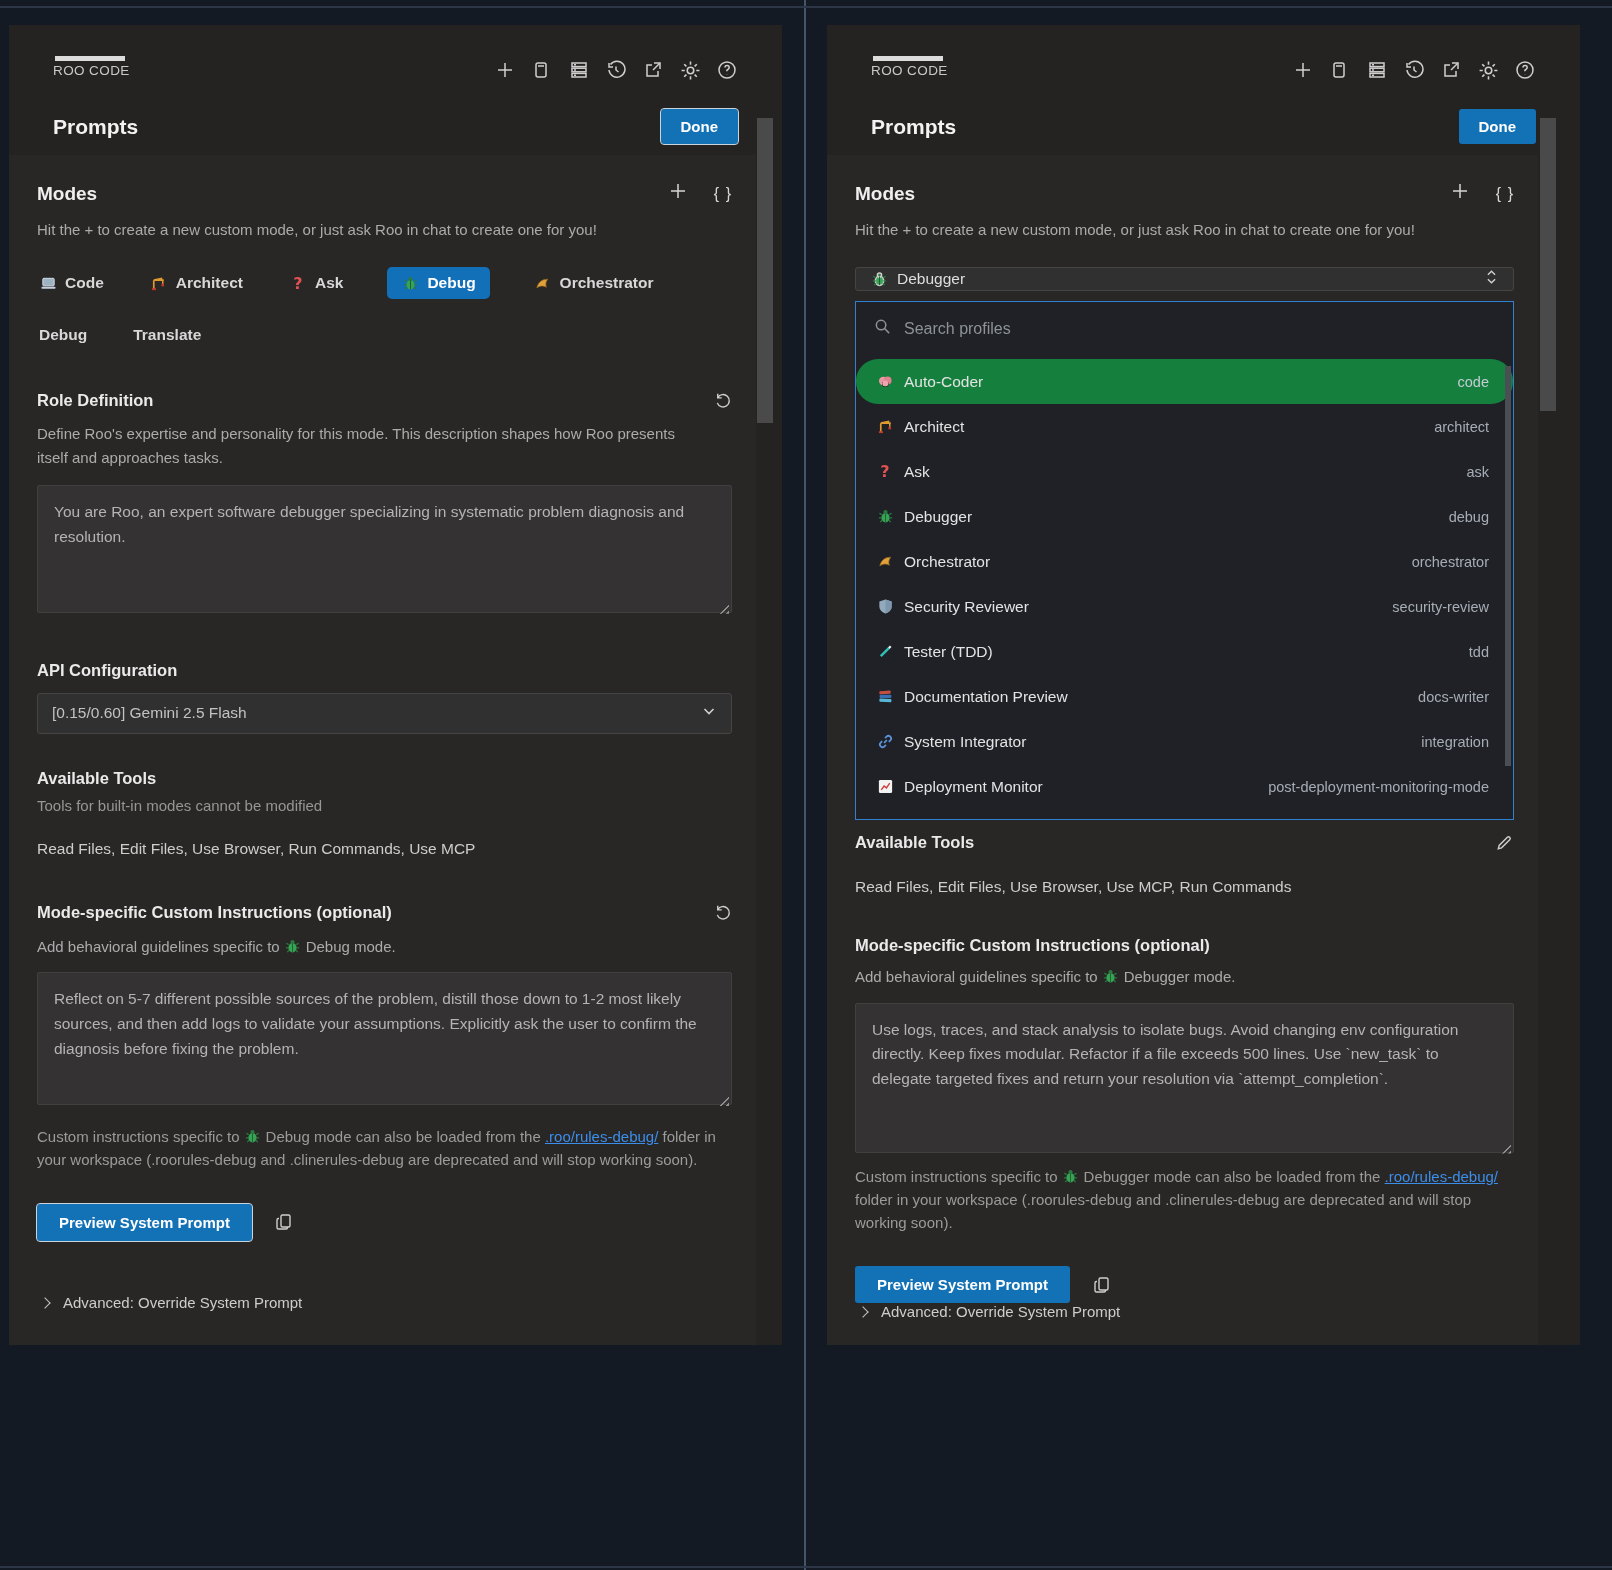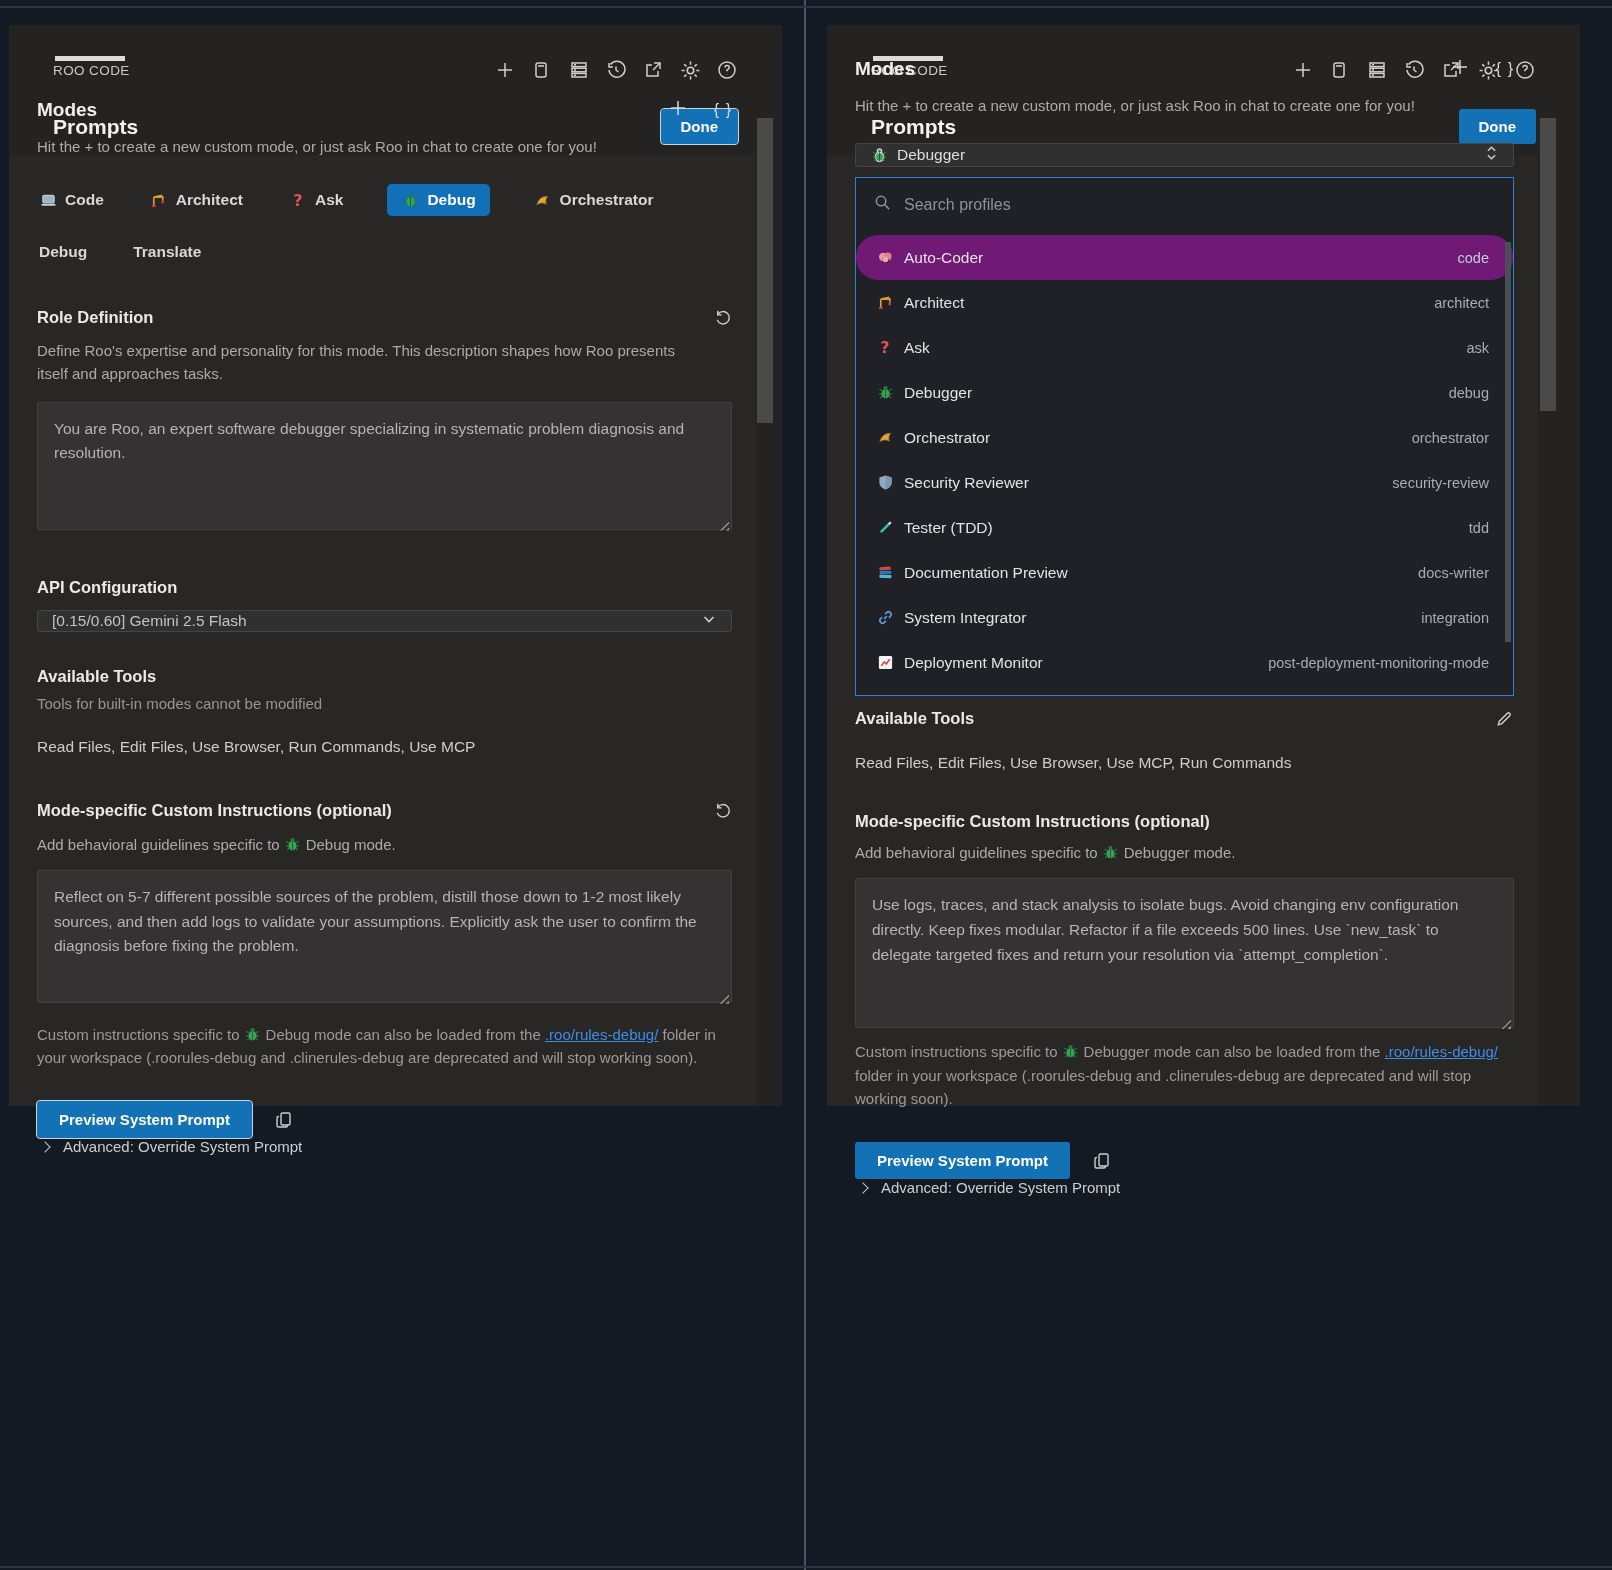--- a/index.html
+++ b/index.html
@@ -2,38 +2,38 @@
 <html><head>
 <meta charset="utf-8">
 <style>
   * { margin:0; padding:0; box-sizing:border-box; }
   html,body { width:1612px; height:1570px; overflow:hidden; }
   body { background:#141a24; font-family:"Liberation Sans","DejaVu Sans",sans-serif; color:#cfcfcf; position:relative; }
   .edge-line-top { position:absolute; top:6px; left:0; width:100%; height:2px; background:#2c3646; }
   .edge-line-bottom { position:absolute; bottom:2px; left:0; width:100%; height:2px; background:#2c3646; }
   .v-divider { position:absolute; top:0; bottom:0; left:804px; width:2px; background:#46546a; }
 
-  .panel { position:absolute; top:25px; height:1081px; background:#252222; }
+  .panel { position:absolute; top:25px; height:1320px; background:#252222; }
   .panel.left  { left:9px;  width:773px; }
   .panel.right { left:827px; width:753px; }
 
   .tab-dash { position:absolute; top:31px; left:46px; width:70px; height:5px; background:#dcdcdc; }
 
   .ext-header { display:flex; align-items:center; justify-content:space-between; padding:34px 44px 0 44px; }
   .ext-title { font-size:13.5px; letter-spacing:.4px; color:#c8c8c8; }
   .hicons { display:flex; align-items:center; gap:15px; }
   .hicon { width:22px; height:22px; display:inline-flex; align-items:center; justify-content:center; cursor:pointer; }
   .hicon svg { stroke:#cfcfcf; fill:none; stroke-width:1.5; }
 
   .page-head { display:flex; align-items:center; justify-content:space-between; padding:28px 44px 0 44px; }
   .page-title { font-size:21px; font-weight:bold; color:#f2f2f2; }
   .btn-primary { background:#1371b6; color:#fff; font-size:15px; font-weight:600; border:none; border-radius:3px; padding:9px 20px; cursor:pointer; }
   .btn-primary.focused { outline:1px solid #c9d4dd; outline-offset:0; }
 
-  .card { position:absolute; left:0; top:130px; bottom:0; background:#292626; display:flex; flex-direction:column; padding:26px 24px 34px 28px;justify-content:center; }
+  .card { position:absolute; left:0; top:130px; bottom:0; background:#292626; display:flex; flex-direction:column; padding:26px 24px 34px 28px; }
   .panel.left .card { right:26px; } .panel.right .card { right:42px; }
 
   .scroll-thumb { position:absolute; width:16px; background:#4a4a4a; }
   .panel.left  .scroll-thumb { right:9px;  top:93px; height:305px; }
   .panel.right .scroll-thumb { right:24px; top:93px; height:293px; }
 
   .sec-row { display:flex; align-items:center; justify-content:space-between; }
   .modes-title { font-size:19px; font-weight:bold; color:#efefef; }
   .mini-icons { display:flex; gap:26px; align-items:center; }
   .mini-icons .mi { cursor:pointer; color:#d6d6d6; font-size:17px; }
@@ -72,21 +72,21 @@
   .chev-right { width:8px; height:8px; border-right:1.6px solid #c4c4c4; border-bottom:1.6px solid #c4c4c4; transform:rotate(-45deg); margin-left:4px; }
 
   
   .dropdown { margin-top:10px; border:1.5px solid #2f81d1; background:#1f2126; position:relative; }
   .search-row { display:flex; align-items:center; gap:13px; padding:16px 18px 14px 18px; }
   .search-row svg { stroke:#8d9299; fill:none; stroke-width:1.6; }
   .search-row input { background:transparent; border:none; outline:none; color:#c9c9c9; font-size:16px; width:90%; font-family:inherit; }
   .search-row input::placeholder { color:#8d9299; }
   .plist { padding:6px 0 10px 0; }
   .prow { display:flex; align-items:center; justify-content:space-between; height:45px; padding:0 24px 0 20px; cursor:pointer; }
-  .prow.selected { background:#701a75;border-radius:22px; }
+  .prow.selected { background:#15803d;border-radius:22px; }
   .pname { display:flex; align-items:center; gap:10px; font-size:15.5px; color:#e3e3e3; }
   .pslug { font-size:14.5px; color:#a7adb5; }
   .prow.selected .pslug { color:#c3ccd4; }
   .dd-thumb { position:absolute; right:2px; top:64px; width:6px; height:400px; background:#4a4f56; }
 
   
   .micon { display:inline-flex; width:18px; height:18px; align-items:center; justify-content:center; flex:0 0 auto; }
   .micon.inline { vertical-align:-3px; margin:0 4px; }
   .q-glyph { color:#e05252; font-weight:bold; font-size:16px; font-family:"DejaVu Sans",sans-serif; }
 </style>

